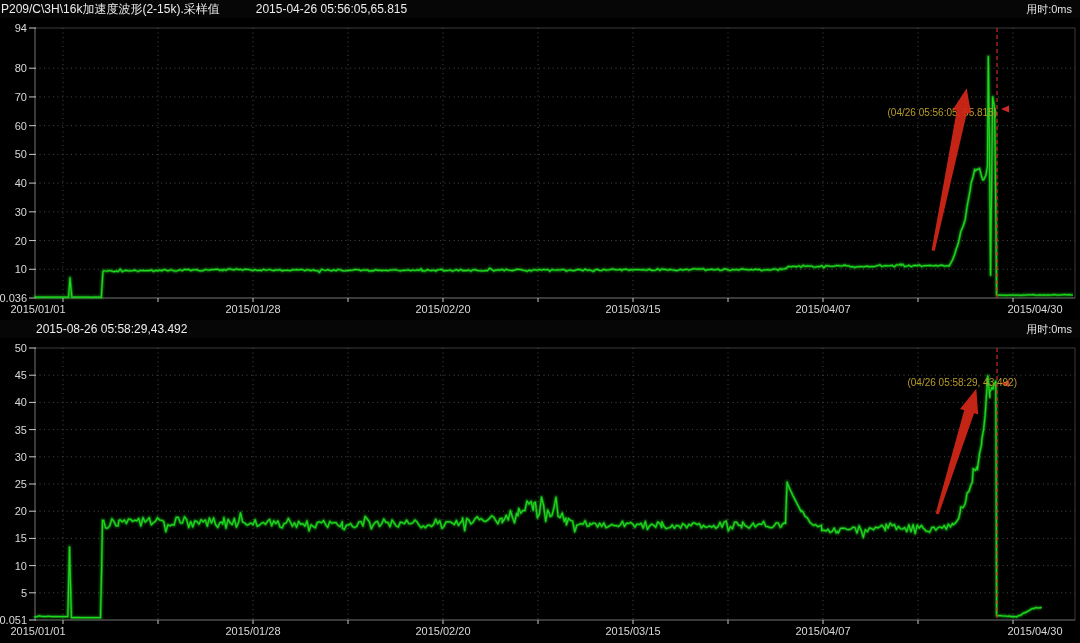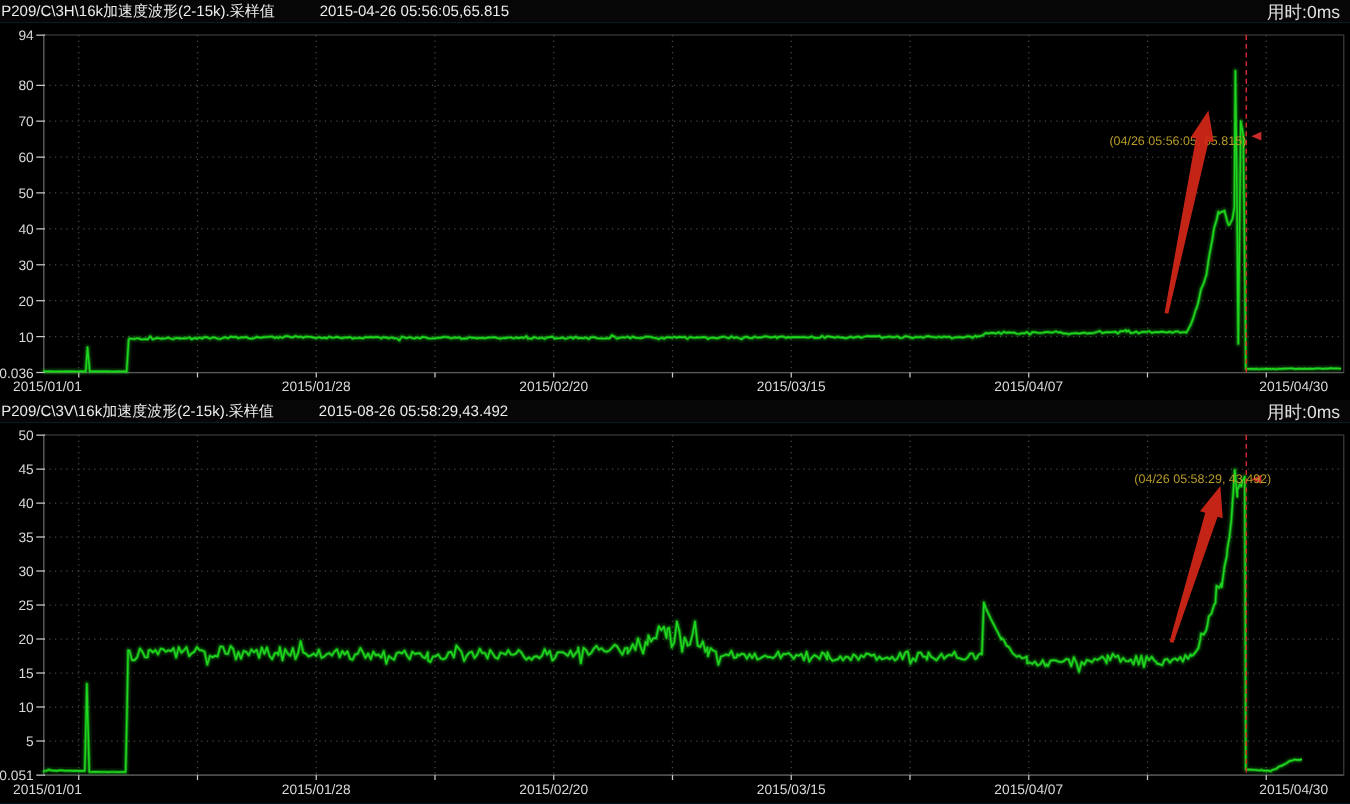--- a/index.html
+++ b/index.html
@@ -1,21 +1,21 @@
 <!DOCTYPE html>
 <html><head>
 <meta charset="utf-8">
 <style>
   html,body{margin:0;padding:0;background:#000;}
   body{width:1080px;height:643px;overflow:hidden;font-family:"Liberation Sans",sans-serif;}
-  .screen{width:1080px;height:643px;background:#0369a1;position:relative;}
+  .screen{width:1080px;height:643px;background:#ef4444;position:relative;}
   .chart-header{height:18px;display:flex;align-items:center;background:#060606;color:#ededed;font-size:12px;line-height:18px;white-space:nowrap;}
   .chart-header .title{margin-left:1px;}
   .chart-header .readout{margin-left:36px;}
-  .chart-header .elapsed{margin-left:auto;margin-right:8px;font-size:14px;color:#e2e2e2;}
+  .chart-header .elapsed{margin-left:auto;margin-right:8px;font-size:11px;color:#e2e2e2;}
   svg.trend{display:block;background:#000;}
 </style>
 </head>
 <body>
 
 <div class="screen">
 
   <section>
     <div class="chart-header">
       <span class="title">P209/C\3H\16k加速度波形(2-15k).采样值</span>
@@ -95,21 +95,20 @@
         </g>
         <line x1="997.0336134453781" y1="10" x2="997.0336134453781" y2="280" stroke="#cc2a2a" stroke-width="1.2" stroke-dasharray="4 3"></line>
         <polygon points="1001.0336134453781,90.95691489361704 1009.0336134453781,87.45691489361704 1009.0336134453781,94.45691489361704" fill="#cc2a2a"></polygon>
         <text x="997.0336134453781" y="97.7340425531915" text-anchor="end" fill="#b89c28" font-size="10" font-family="Liberation Sans, sans-serif">(04/26 05:56:05, 65.815)</text>
         <polygon points="934.7,232.9 966.9,94.9 971.1,95.7 966.7,70.3 952.5,91.9 956.7,92.8 931.6,232.3" fill="#d42718" opacity="0.92"></polygon>
       </svg>
   </section>
 
   <section>
     <div class="chart-header">
-      <span class="title">P209/C\3V\16k加速度波形(2-15k).采样值</span>
       <span class="readout">2015-08-26 05:58:29,43.492</span>
       <span class="elapsed">用时:0ms</span>
     </div>
     <svg class="trend" id="chart1" width="1080" height="305" viewBox="0 0 1080 305">
         <g>
           <rect x="35" y="10" width="1040" height="272" fill="none" stroke="#3a3a3a" stroke-width="1"></rect>
           <line x1="35" y1="10" x2="35" y2="282" stroke="#585858" stroke-width="1"></line>
           <line x1="35" y1="282" x2="1075" y2="282" stroke="#585858" stroke-width="1"></line>
         </g>
         <g>

